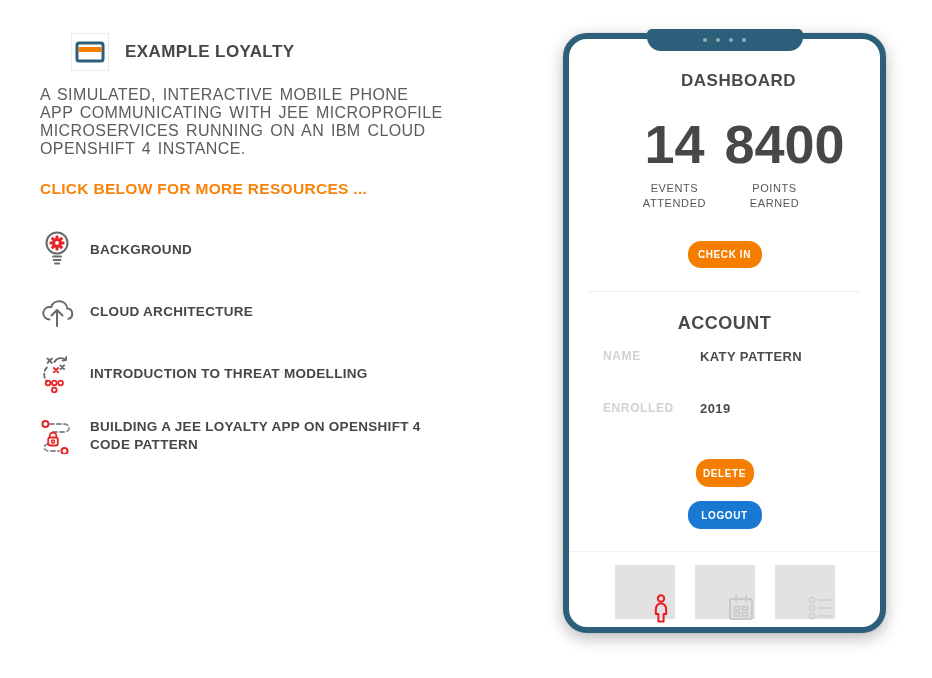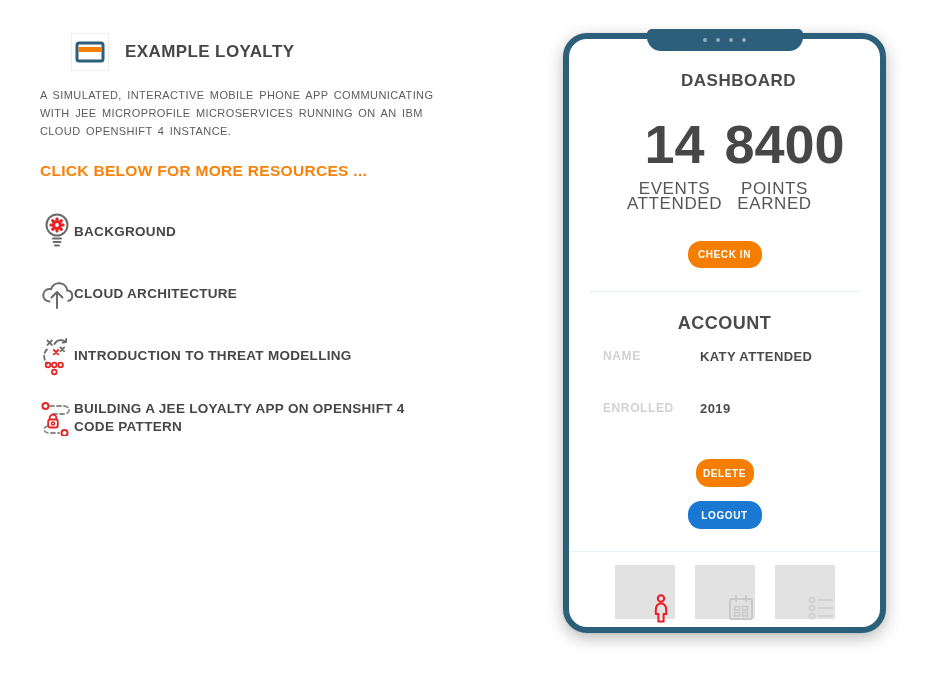--- a/index.html
+++ b/index.html
@@ -9,46 +9,46 @@
   }
   *{margin:0;padding:0;box-sizing:border-box;}
   html,body{width:932px;height:678px;background:#ffffff;overflow:hidden;
     font-family:"Liberation Sans",sans-serif;}
   
   .left-panel{position:absolute;left:40px;top:33px;width:440px;}
   .app-header{display:flex;align-items:center;gap:16px;margin-left:31px;}
   .app-icon-box{width:38px;height:38px;border:1px solid #ededed;background:#fff;
     display:flex;align-items:center;justify-content:center;flex:0 0 auto;}
   .app-title{font-size:17px;font-weight:bold;color:var(--text-dark);letter-spacing:0.4px;}
-  .app-desc{margin-top:15px;width:406px;font-size:11px;line-height:18px;
+  .app-desc{margin-top:15px;width:406px;font-size:16px;line-height:18px;
     color:var(--text-gray);letter-spacing:0.4px;word-spacing:2px;}
   .resources-link{display:inline-block;margin-top:22px;font-size:15.5px;font-weight:bold;
     color:var(--link-orange);letter-spacing:0.3px;cursor:pointer;text-decoration:none;}
   .resource-list{margin-top:30px;}
-  .resource-item{display:flex;align-items:center;margin-bottom:18px;
+  .resource-item{display:flex;align-items:center;gap:16px;margin-bottom:18px;
     min-height:44px;cursor:pointer;}
   .res-icon{width:34px;flex:0 0 34px;display:flex;align-items:center;justify-content:center;}
   .res-label{font-size:13.5px;font-weight:bold;color:var(--text-dark);
     letter-spacing:0.3px;line-height:18px;max-width:360px;}
   
   .phone{position:absolute;left:563px;top:33px;width:323px;height:600px;background:#fff;
     border:6px solid var(--frame-teal);border-radius:24px;
     box-shadow:0 5px 16px rgba(40,40,40,0.32), 0 0 0 1px rgba(0,0,0,0.04);}
   .phone *{position:absolute;}
   .notch{left:50%;transform:translateX(-50%);top:-10px;width:156px;height:22px;
     background:var(--frame-teal);border-radius:5px 5px 14px 14px;
     display:flex;position:absolute;align-items:center;justify-content:center;gap:9px;}
   .notch .dot{position:static;width:4px;height:4px;border-radius:50%;background:#96abb8;}
   .screen-title{top:32px;left:0;right:0;text-align:center;font-size:17px;font-weight:bold;
     color:#4a4a4a;letter-spacing:0.5px;padding-left:28px;}
   .stats{top:76px;left:0;right:0;display:flex;justify-content:center;position:absolute;}
   .stat{position:static;width:100px;text-align:center;}
   .stat-value{position:static;display:block;font-size:54px;line-height:58px;font-weight:bold;
     color:#474747;white-space:nowrap;}
-  .stat-label{position:static;display:block;margin-top:8px;font-size:17px;line-height:15px;
+  .stat-label{position:static;display:block;margin-top:8px;font-size:11px;line-height:15px;
     color:#565656;letter-spacing:0.6px;}
   .pbtn{left:50%;transform:translateX(-50%);border:none;border-radius:13px;color:#fff;
     font-family:"Liberation Sans",sans-serif;font-size:10px;font-weight:bold;
     letter-spacing:0.6px;cursor:pointer;display:flex;align-items:center;justify-content:center;}
   .btn-checkin{top:202px;width:74px;height:27px;background:var(--accent-orange);}
   .btn-delete{top:420px;width:58px;height:28px;background:var(--accent-orange);}
   .btn-logout{top:462px;width:74px;height:28px;background:var(--accent-blue);}
   .divider-1{top:252px;left:20px;right:20px;height:1px;background:#e4eff7;}
   .divider-2{top:512px;left:0;right:0;height:1px;background:#e8f2f8;}
   .account-title{top:274px;left:0;right:0;text-align:center;font-size:18px;font-weight:bold;
@@ -177,21 +177,21 @@
   </div>
 
   <button class="pbtn btn-checkin">CHECK IN</button>
 
   <div class="divider-1"></div>
 
   <div class="account-title">ACCOUNT</div>
 
   <div class="acct-row r1">
     <span class="acct-label">NAME</span>
-    <span class="acct-value">KATY ATTENDED</span>
+    <span class="acct-value">KATY PATTERN</span>
   </div>
   <div class="acct-row r2">
     <span class="acct-label">ENROLLED</span>
     <span class="acct-value">2019</span>
   </div>
 
   <button class="pbtn btn-delete">DELETE</button>
   <button class="pbtn btn-logout">LOGOUT</button>
 
   <div class="divider-2"></div>

